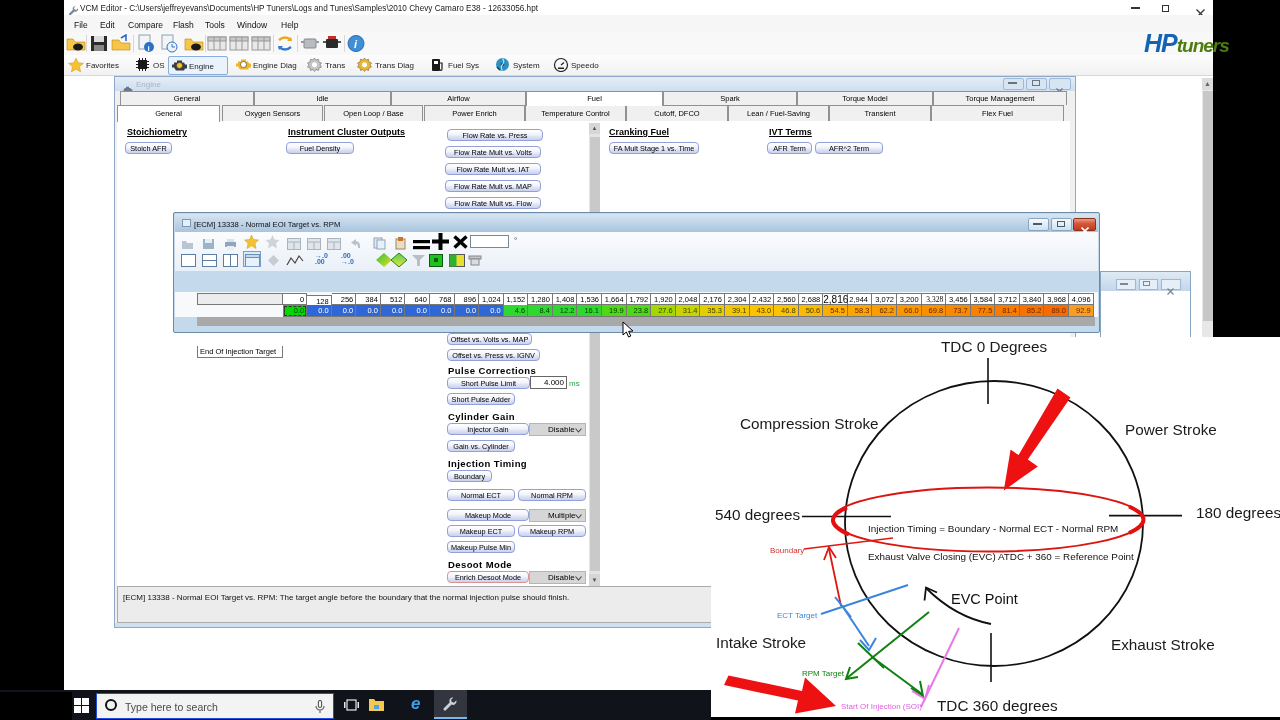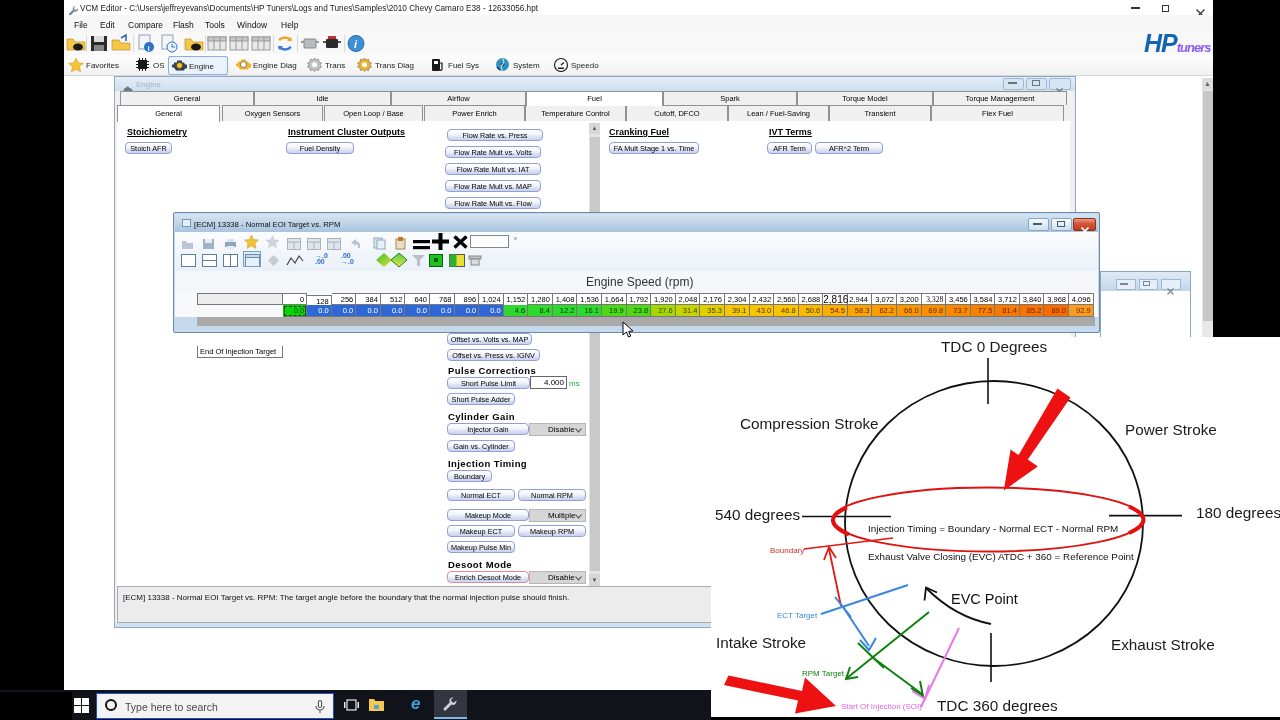--- a/index.html
+++ b/index.html
@@ -199,21 +199,21 @@
         <span style="position:absolute;left:2px;top:1px;"><svg width="16" height="15">
             <circle cx="8" cy="8" r="6.5" fill="none" stroke="#222" stroke-width="1.2"></circle>
             <path d="M8,8 L11,5.5" stroke="#222" stroke-width="1.2"></path>
             <rect x="5" y="10.5" width="6" height="1.5" fill="#222"></rect>
           </svg></span>
         <span style="position:absolute;left:20px;top:4.5px;font-size:8px;color:#222;white-space:nowrap;">Speedo</span>
       </div>
     </div>
 
   <div class="abs" style="left:1080px;top:29px;font-style:italic;font-weight:bold;white-space:nowrap;letter-spacing:-1px;">
-    <span style="font-size:25px;color:#1464b4;">HP</span><span style="font-size:13px;color:#8b5cf6;">tuners</span>
+    <span style="font-size:25px;color:#1464b4;">HP</span><span style="font-size:19px;color:#4d7c0f;">tuners</span>
   </div>
 
   <div class="abs" style="left:0;top:76px;width:1149px;height:616px;background:#ffffff;"></div>
 </div>
 
 <div class="abs" style="left:1202px;top:78px;width:11px;height:260px;background:#e8e8e8;">
   <div class="abs" style="left:0;top:0;width:11px;height:12px;background:#dcdcdc;color:#666;font-size:7px;text-align:center;line-height:12px;">▲</div>
   <div class="abs" style="left:0.5px;top:13px;width:10px;height:230px;background:#c7c7c7;"></div>
 </div>
 
@@ -469,23 +469,20 @@
       <div class="abs" style="left: 274px; top: 21px; width: 16px; height: 13px;"><svg width="16" height="13">
           <rect x="0.5" y="0.5" width="15" height="12" fill="#e8e030" stroke="#555"></rect>
           <rect x="0.5" y="0.5" width="7" height="12" fill="#30b030"></rect>
         </svg></div>
       <div class="abs" style="left: 293px; top: 21px; width: 14px; height: 13px;"><svg width="14" height="13">
           <rect x="1" y="2" width="12" height="3" fill="#c0c6cc" stroke="#888"></rect>
           <rect x="3" y="5" width="8" height="6" fill="#d8dde2" stroke="#888"></rect>
         </svg></div>
     </div>
 
-  <div class="abs" style="left:1px;top:58px;width:923px;height:21px;background:#f4f6f9;">
-    <span class="abs" style="left:411px;top:3.5px;font-size:12px;color:#333;">Engine Speed (rpm)</span>
-  </div>
 
   <div class="abs" style="left:1px;top:79px;width:923px;height:25px;background:#f7f9fb;"></div>
 
   <div class="abs" id="etable" style="left:23px;top:80px;width:898px;height:24px;">
       <div class="abs" style="left:0;top:0;width:85.5px;height:12px;background:#ececec;border:0.7px solid #777;"></div>
       <div class="abs" style="left:0;top:12px;width:85.5px;height:12px;background:#fff;border:0.7px solid #777;border-top:none;font-size:7.5px;line-height:11px;padding-left:2px;margin-top:41px;">End Of Injection Target</div>
       <div class="abs" style="left:85.5px;top:0;width:24.58px;height:12px;background:#fff;border:0.7px solid #777;border-left:none;font-size:7.5px;text-align:right;line-height:11px;padding-right:2px;">0</div>
       <div class="abs" style="left:85.5px;top:12px;width:24.58px;height:12px;background:#00d800;border:0.7px solid #777;border-left:none;border-top:none;font-size:7.5px;color:#064006;text-align:right;line-height:11px;padding-right:2px;outline:1px dashed #333;outline-offset:-2px;">0.0</div>
       <div class="abs" style="left:110.08px;top:2px;width:24.58px;height:12px;background:#fff;border:0.7px solid #777;border-left:none;font-size:7.5px;text-align:right;line-height:11px;padding-right:2px;">128</div>
       <div class="abs" style="left:110.08px;top:12px;width:24.58px;height:12px;background:#2e68d8;border:0.7px solid #777;border-left:none;border-top:none;font-size:7.5px;color:#fff;text-align:right;line-height:11px;padding-right:2px;">0.0</div>

